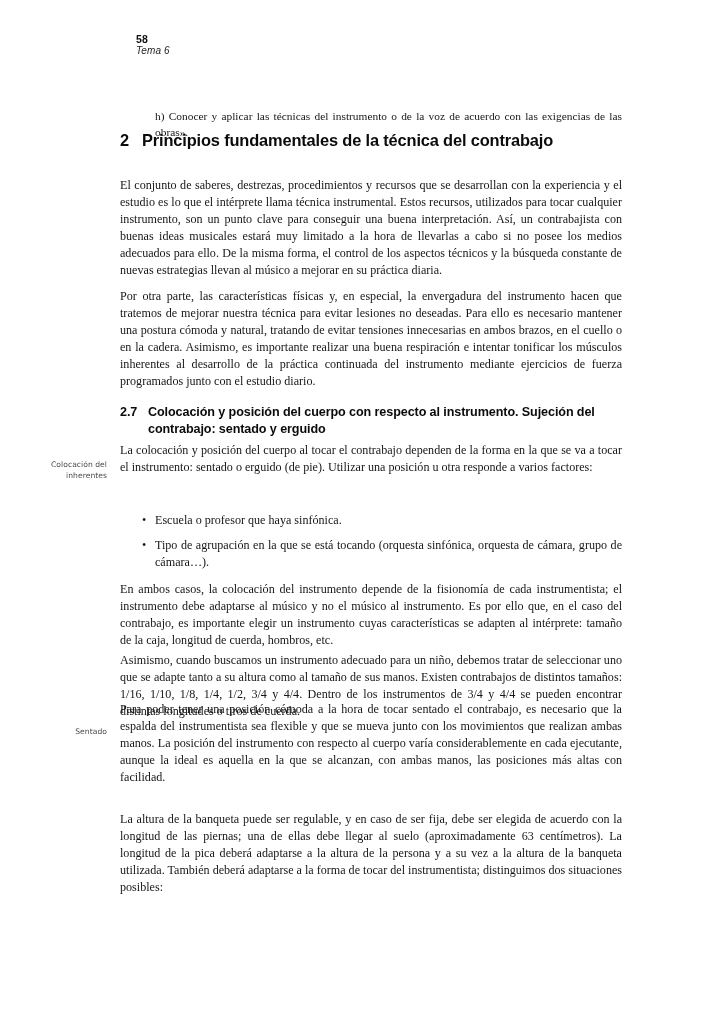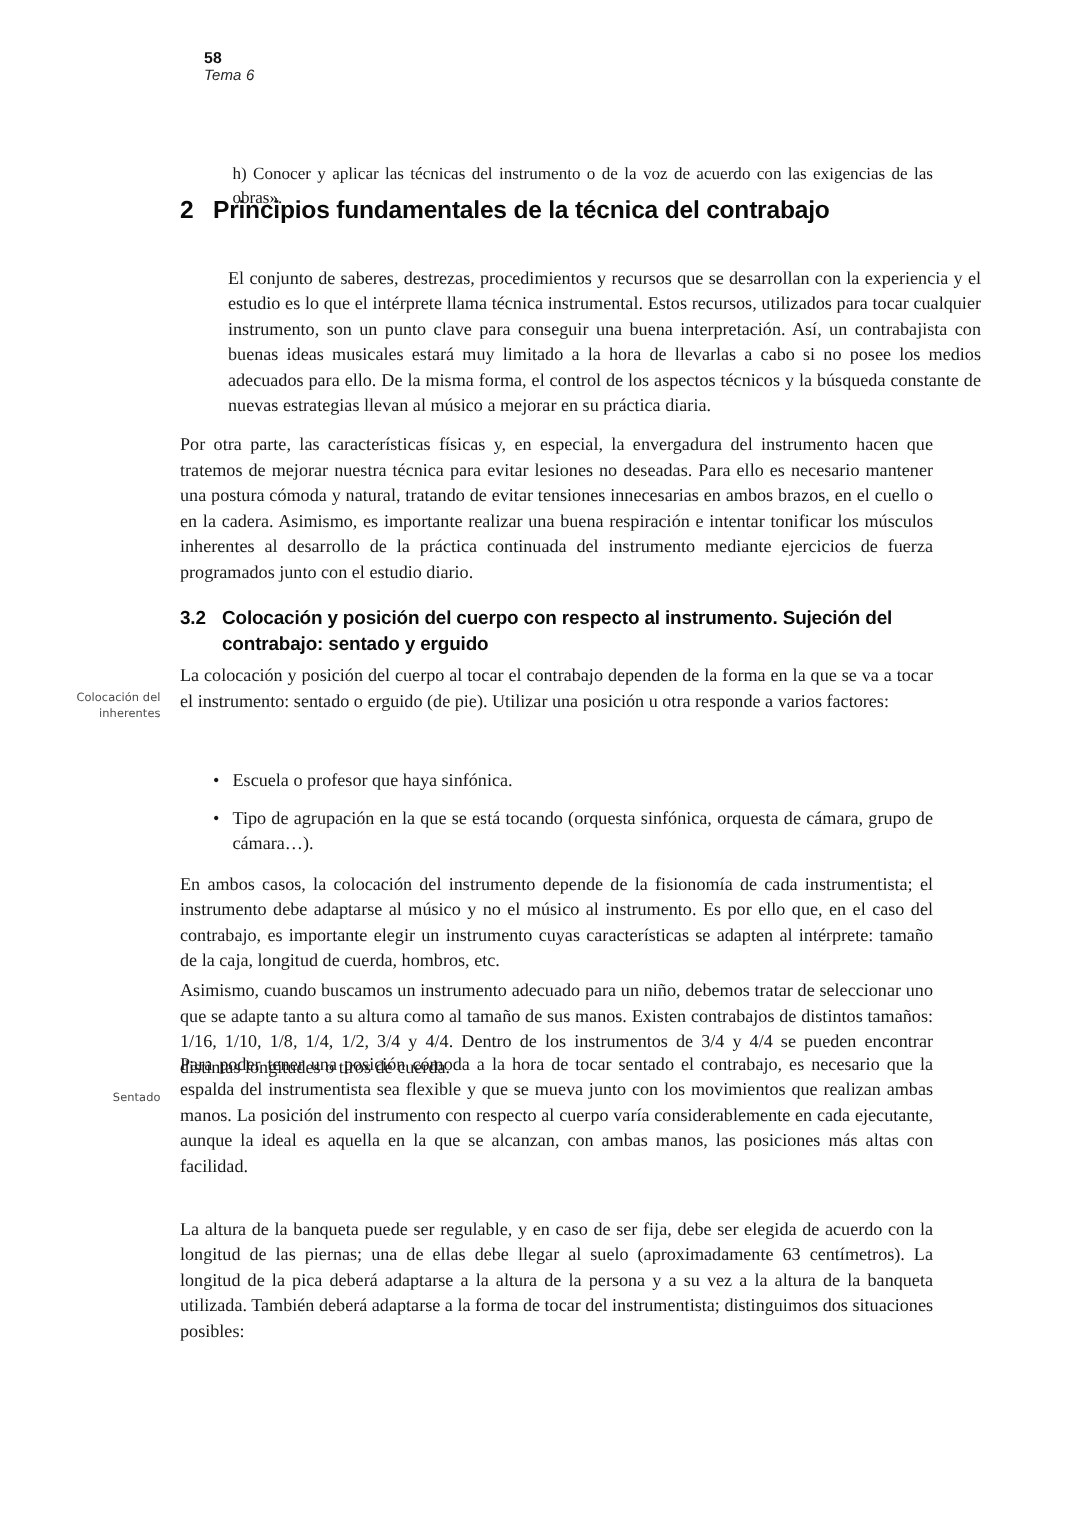--- a/index.html
+++ b/index.html
@@ -145,21 +145,21 @@
     font-family: "DejaVu Sans", "Liberation Sans", sans-serif;
     font-size: 7.6px;
     line-height: 10.6px;
     color: #4a4a4a;
     letter-spacing: 0.05px;
   }
 
   
   #quote-block   { position: absolute; top: 60px;  left: 0; width: 502px; margin-top: 48px; }
   #section-2     { position: absolute; top: 131px; left: 0; width: 502px; }
-  #para-1        { position: absolute; top: 177px; left: 0; width: 502px; margin-left: 32px; }
+  #para-1        { position: absolute; top: 177px; left: 0; width: 502px; }
   #para-2        { position: absolute; top: 288px; left: 0; width: 502px; }
   #section-2-1   { position: absolute; top: 404px; left: 0; width: 502px; }
   #para-3        { position: absolute; top: 442px; left: 0; width: 502px; }
   #list-1        { position: absolute; top: 512px; left: 0; width: 502px; }
   #para-4        { position: absolute; top: 581px; left: 0; width: 502px; }
   #para-5        { position: absolute; top: 652px; left: 0; width: 502px; }
   #para-6        { position: absolute; top: 701px; left: 0; width: 502px; }
   #para-7        { position: absolute; top: 811px; left: 0; width: 502px; }
 
   #marginal-1 { top: 460px; }
@@ -194,21 +194,21 @@
     <div id="para-1">
       <p class="body">El conjunto de saberes, destrezas, procedimientos y recursos que se desarrollan con la experiencia y el estudio es lo que el intérprete llama técnica instrumental. Estos recursos, utilizados para tocar cualquier instrumento, son un punto clave para conseguir una buena interpretación. Así, un contrabajista con buenas ideas musicales estará muy limitado a la hora de llevarlas a cabo si no posee los medios adecuados para ello. De la misma forma, el control de los aspectos técnicos y la búsqueda constante de nuevas estrategias llevan al músico a mejorar en su práctica diaria.</p>
     </div>
 
     <div id="para-2">
       <p class="body">Por otra parte, las características físicas y, en especial, la envergadura del instrumento hacen que tratemos de mejorar nuestra técnica para evitar lesiones no deseadas. Para ello es necesario mantener una postura cómoda y natural, tratando de evitar tensiones innecesarias en ambos brazos, en el cuello o en la cadera. Asimismo, es importante realizar una buena respiración e intentar tonificar los músculos inherentes al desarrollo de la práctica continuada del instrumento mediante ejercicios de fuerza programados junto con el estudio diario.</p>
     </div>
 
     <div id="section-2-1">
       <h2 class="h-sub">
-        <span class="num">3.2</span>
+        <span class="num">2.7</span>
         <span class="txt">Colocación y posición del cuerpo con respecto al instrumento. Sujeción del contrabajo: sentado y erguido</span>
       </h2>
     </div>
 
     <div id="para-3">
       <p class="body">La colocación y posición del cuerpo al tocar el contrabajo dependen de la forma en la que se va a tocar el instrumento: sentado o erguido (de pie). Utilizar una posición u otra responde a varios factores:</p>
     </div>
 
     <div id="list-1">
       <ul class="bullets">

